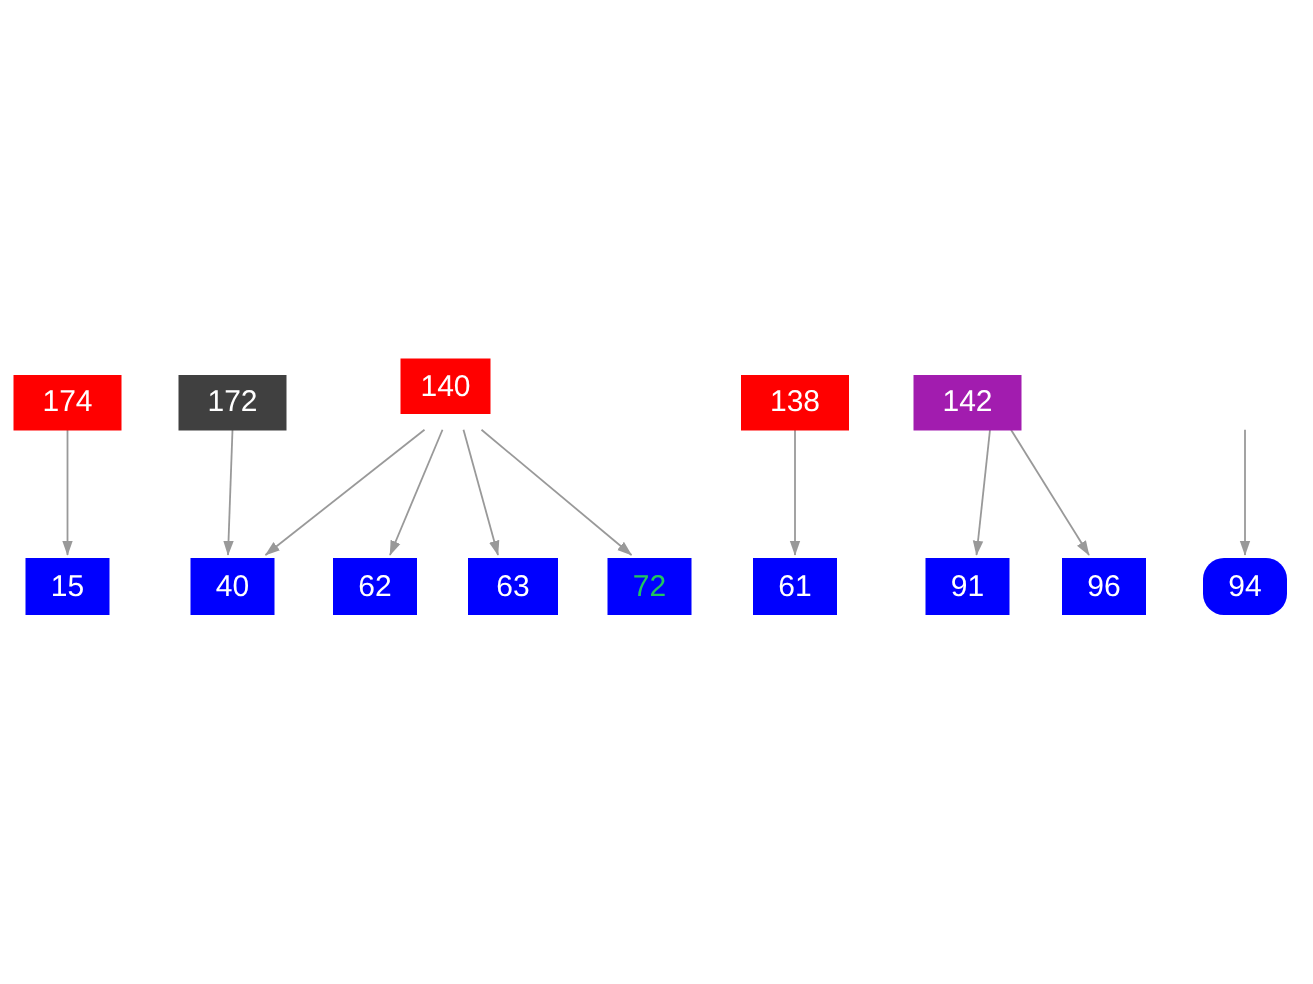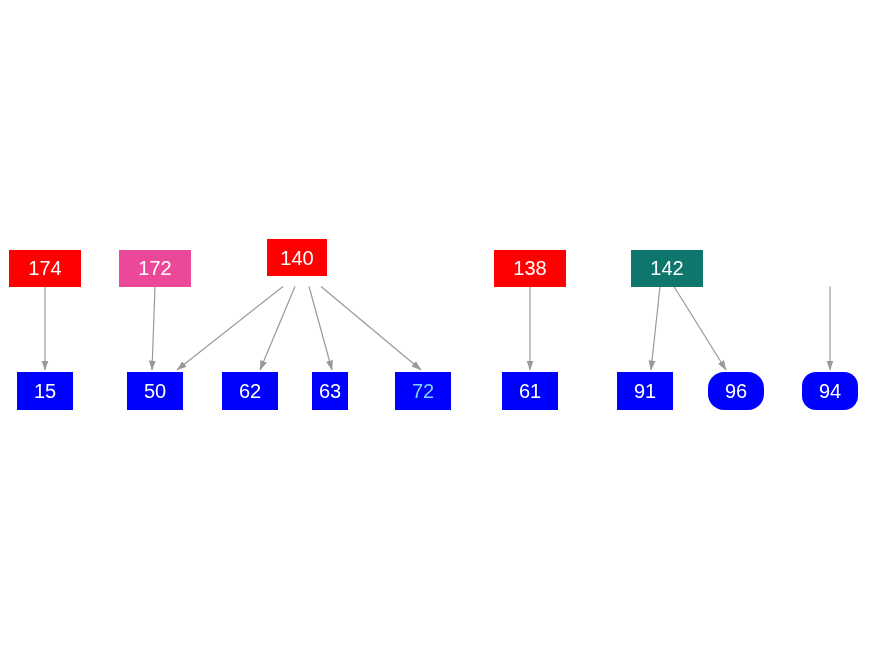--- a/index.html
+++ b/index.html
@@ -53,26 +53,26 @@
       <line x1="295" y1="286.5" x2="260" y2="370" class="edge-line" stroke="#999999" marker-end="url(#arrowhead)"></line>
       <line x1="309" y1="286.5" x2="332" y2="370" class="edge-line" stroke="#999999" marker-end="url(#arrowhead)"></line>
       <line x1="321" y1="286.5" x2="421" y2="370" class="edge-line" stroke="#999999" marker-end="url(#arrowhead)"></line>
       <line x1="530" y1="286.5" x2="530" y2="370" class="edge-line" stroke="#999999" marker-end="url(#arrowhead)"></line>
       <line x1="660" y1="286.5" x2="651" y2="370" class="edge-line" stroke="#999999" marker-end="url(#arrowhead)"></line>
       <line x1="674" y1="286.5" x2="726" y2="370" class="edge-line" stroke="#999999" marker-end="url(#arrowhead)"></line>
       <line x1="830" y1="286.5" x2="830" y2="370" class="edge-line" stroke="#999999" marker-end="url(#arrowhead)"></line>
     </svg>
 
 <div class="node node-red" style="left: 9px; top: 249.5px; width: 72px; height: 37px; background: rgb(255, 0, 0); color: rgb(255, 255, 255);">174</div>
-    <div class="node node-red" style="left: 119px; top: 249.5px; width: 72px; height: 37px; background: #ec4899; color: rgb(255, 255, 255);">172</div>
+    <div class="node node-red" style="left: 119px; top: 249.5px; width: 72px; height: 37px; background: #404040; color: rgb(255, 255, 255);">172</div>
     <div class="node node-red" style="left: 267px; top: 239px; width: 60px; height: 37px; background: rgb(255, 0, 0); color: #ffffff;">140</div>
     <div class="node node-red" style="left: 494px; top: 249.5px; width: 72px; height: 37px; background: rgb(255, 0, 0); color: rgb(255, 255, 255);">138</div>
-    <div class="node node-red" style="left: 631px; top: 249.5px; width: 72px; height: 37px; background: #0f766e; color: rgb(255, 255, 255); text-align: right;">142</div>
+    <div class="node node-red" style="left: 609px; top: 249.5px; width: 72px; height: 37px; background: #a21caf; color: rgb(255, 255, 255); text-align: right;">142</div>
     <div class="node node-blue" style="left: 17px; top: 372px; width: 56px; height: 38px; background: rgb(0, 0, 255); color: rgb(255, 255, 255);">15</div>
-    <div class="node node-blue" style="left: 127px; top: 372px; width: 56px; height: 38px; background: rgb(0, 0, 255); color: rgb(255, 255, 255);">50</div>
+    <div class="node node-blue" style="left: 127px; top: 372px; width: 56px; height: 38px; background: rgb(0, 0, 255); color: rgb(255, 255, 255);">40</div>
     <div class="node node-blue" style="left: 222px; top: 372px; width: 56px; height: 38px; background: rgb(0, 0, 255); color: rgb(255, 255, 255); text-align: right;">62</div>
-    <div class="node node-blue" style="left: 312px; top: 372px; width: 36px; height: 38px; background: rgb(0, 0, 255); color: rgb(255, 255, 255);">63</div>
-    <div class="node node-blue" style="left: 395px; top: 372px; width: 56px; height: 38px; background: rgb(0, 0, 255); color: #7dd3fc;">72</div>
+    <div class="node node-blue" style="left: 312px; top: 372px; width: 60px; height: 38px; background: rgb(0, 0, 255); color: rgb(255, 255, 255);">63</div>
+    <div class="node node-blue" style="left: 405px; top: 372px; width: 56px; height: 38px; background: rgb(0, 0, 255); color: #22c55e;">72</div>
     <div class="node node-blue" style="left: 502px; top: 372px; width: 56px; height: 38px; background: rgb(0, 0, 255); color: rgb(255, 255, 255);">61</div>
     <div class="node node-blue" style="left: 617px; top: 372px; width: 56px; height: 38px; background: rgb(0, 0, 255); color: rgb(255, 255, 255);">91</div>
-    <div class="node node-blue" style="left: 708px; top: 372px; width: 56px; height: 38px; background: rgb(0, 0, 255); color: rgb(255, 255, 255); border-radius: 16px;">96</div>
+    <div class="node node-blue" style="left: 708px; top: 372px; width: 56px; height: 38px; background: rgb(0, 0, 255); color: rgb(255, 255, 255);">96</div>
     <div class="node node-blue" style="left: 802px; top: 372px; width: 56px; height: 38px; background: rgb(0, 0, 255); color: rgb(255, 255, 255); border-radius: 14px;">94</div>
   </div>
 
 </body></html>

